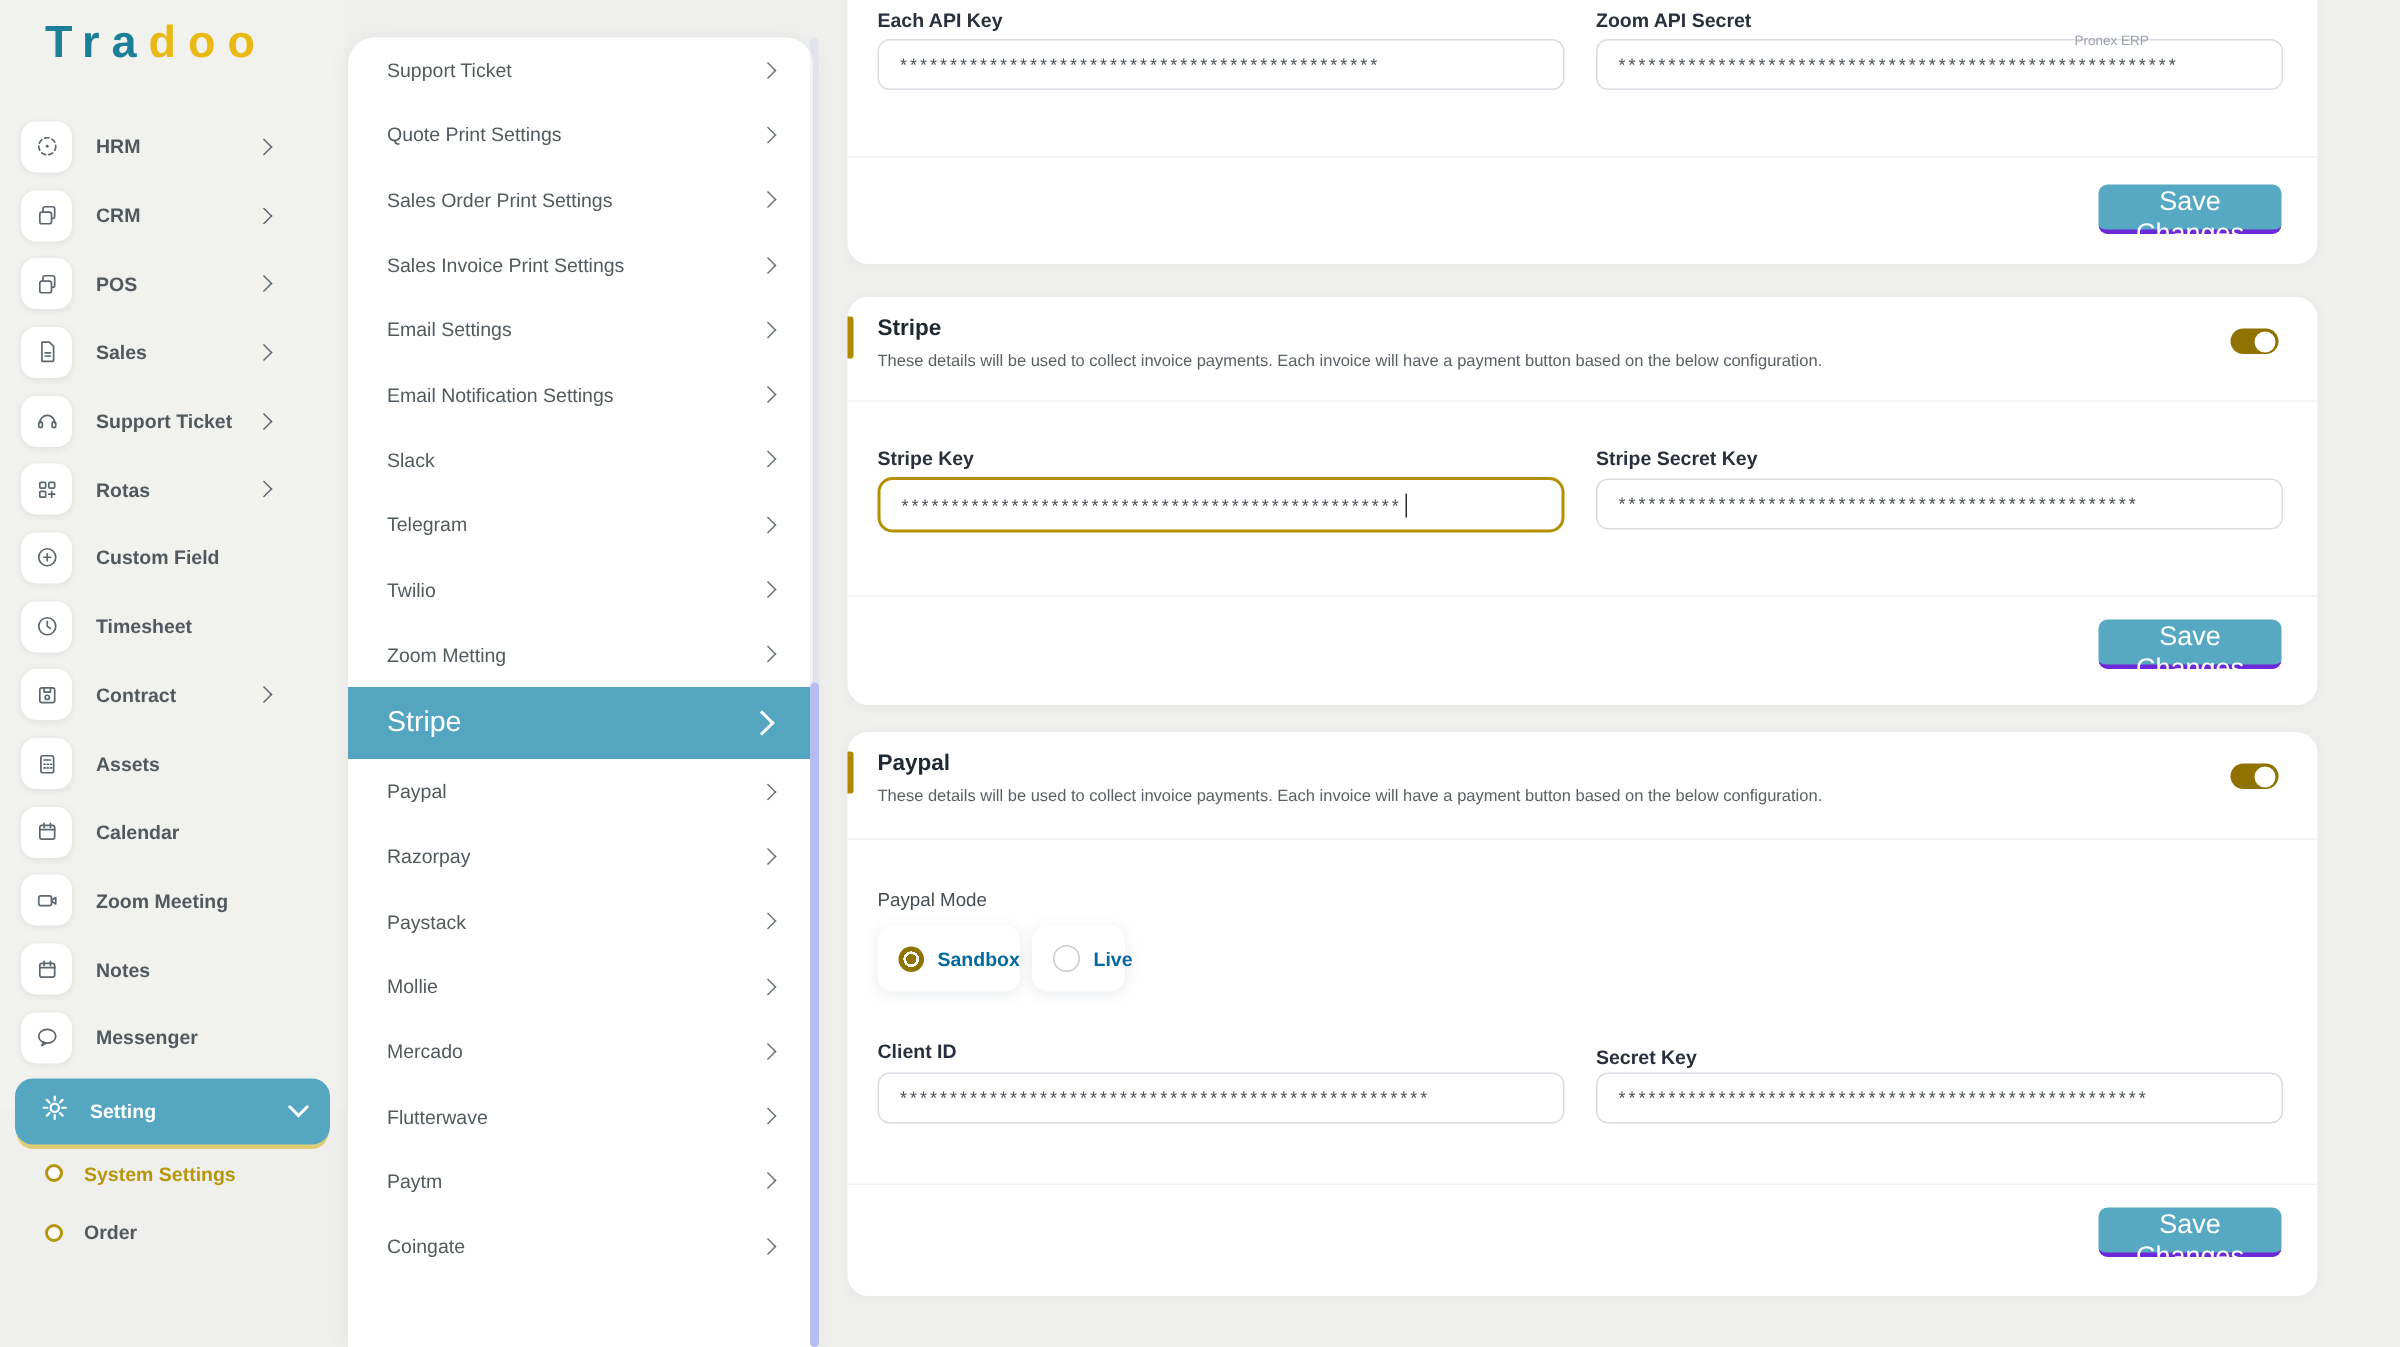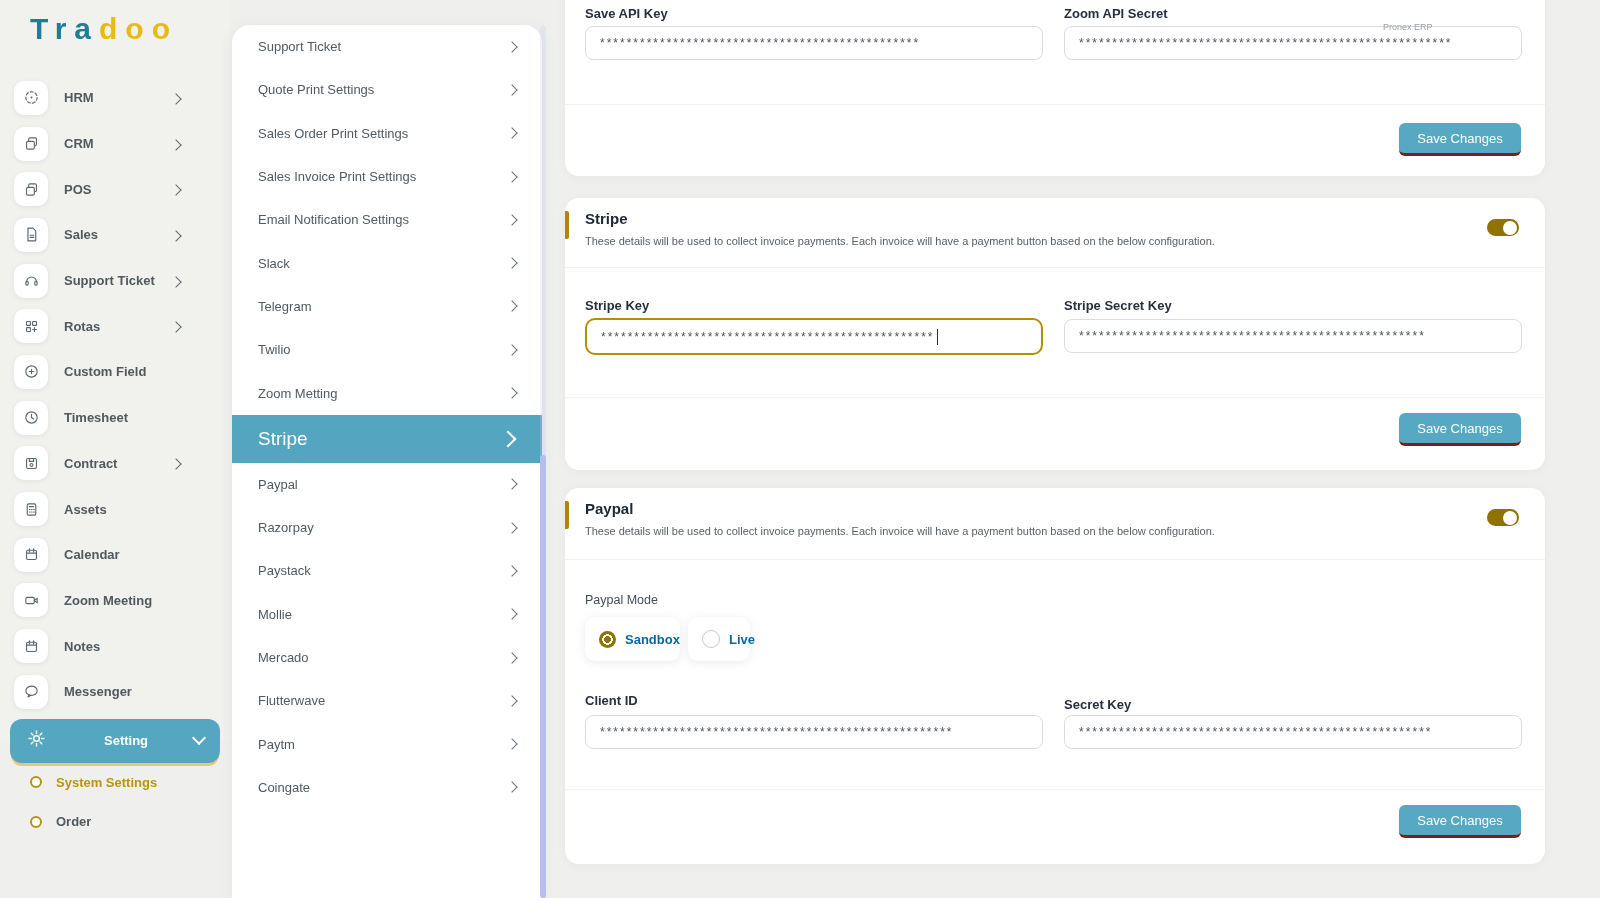--- a/index.html
+++ b/index.html
@@ -12,21 +12,21 @@
   .logo .p1{color:#1b7f98}.logo .p2{color:#e9ba16}
   .side-menu{position:absolute;left:0;top:75px;width:230px;}
   .srow{height:45.7px;display:flex;align-items:center;padding:0 14px;cursor:pointer;}
   .ibox{width:34px;height:34px;background:#fff;border-radius:10px;flex:0 0 34px;
         display:flex;align-items:center;justify-content:center;box-shadow:0 1px 4px rgba(120,130,140,.14);}
   .ibox svg{width:17px;height:17px;stroke:#5b6770;fill:none;stroke-width:1.6;stroke-linecap:round;stroke-linejoin:round;}
   .slabel{margin-left:16px;font-size:13px;font-weight:700;color:#51585e;}
   .schev{margin-left:auto;margin-right:36px;}
   .chev{display:inline-block;width:7px;height:7px;border-right:1.8px solid #5f6870;border-top:1.8px solid #5f6870;transform:rotate(45deg);}
   .setting-pill{margin:4px 10px 0;height:44px;background:#55a7c1;border-radius:12px;display:flex;align-items:center;
-        padding:0 16px;cursor:pointer;box-shadow:0 4px 0 -1px rgba(214,174,20,.55);gap:44px;}
+        padding:0 16px;cursor:pointer;box-shadow:0 4px 0 -1px rgba(214,174,20,.55);}
   .setting-pill svg{width:21px;height:21px;stroke:#fff;fill:none;stroke-width:1.7;stroke-linecap:round;}
   .setting-label{margin-left:13px;color:#fff;font-weight:700;font-size:13px;}
   .chev-down{margin-left:auto;width:8px;height:8px;border-right:2px solid #fff;border-bottom:2px solid #fff;
         transform:rotate(45deg);margin-top:-5px;}
   .subrow{height:39.3px;display:flex;align-items:center;padding-left:30px;cursor:pointer;}
   .bullet{width:8px;height:8px;border-radius:50%;border:2.5px solid #b3950f;background:#fff;}
   .sublabel{margin-left:14px;font-size:13px;font-weight:700;color:#51585e;}
   .sublabel.active{color:#b8960c;}
 
   
@@ -45,21 +45,21 @@
   #card-stripe{top:198px;height:272px;}
   #card-paypal{top:488px;height:376px;}
   .field-label{position:absolute;font-size:13px;font-weight:700;color:#27303c;}
   .inputbox{position:absolute;height:34px;background:#fff;border:1px solid #d9dce2;border-radius:8px;
         display:flex;align-items:center;padding:0 14px;font-size:12px;letter-spacing:2px;color:#4d545c;
         box-sizing:border-box;overflow:hidden;cursor:text;}
   .inputbox.focused{border:2px solid #b48f00;border-radius:10px;height:37px;}
   .caret{width:1.5px;height:16px;background:#2c2c2c;margin-left:2px;flex:0 0 1.5px;}
   .divider{position:absolute;left:0;width:100%;border-top:1px solid #f0f2f4;}
   .save{position:absolute;right:24px;width:122px;height:33px;background:#57a9c3;border:none;
-        border-bottom:3px solid #7f1d1d;border-radius:6px;color:#fff;font-size:13px;
+        border-bottom:3px solid #6d28d9;border-radius:6px;color:#fff;font-size:18px;
         font-family:"Liberation Sans",sans-serif;cursor:pointer;}
   .goldbar{position:absolute;left:0;top:13px;width:4px;height:28px;background:#b08800;border-radius:0 2px 2px 0;}
   .sec-title{position:absolute;left:20px;top:12px;font-size:15px;font-weight:700;color:#1e2833;}
   .sec-desc{position:absolute;left:20px;top:37px;font-size:11px;color:#5a6067;}
   .toggle{position:absolute;right:26px;top:21px;width:32px;height:17px;border-radius:9px;background:#8f7200;cursor:pointer;}
   .toggle::after{content:"";position:absolute;right:2px;top:1.5px;width:14px;height:14px;background:#fff;border-radius:50%;}
   .mode-label{position:absolute;left:20px;top:105px;font-size:12.5px;color:#454d57;}
   .mode-card{position:absolute;top:129px;height:44px;background:#fff;border-radius:10px;
         box-shadow:0 2px 10px rgba(100,110,130,.14);display:flex;align-items:center;padding:0 14px;
         box-sizing:border-box;cursor:pointer;font-size:13px;font-weight:600;color:#0369a1;}
@@ -260,20 +260,24 @@
       </div>
     <div class="prow">
         <span>Sales Order Print Settings</span>
         <i class="chev"></i>
       </div>
     <div class="prow">
         <span>Sales Invoice Print Settings</span>
         <i class="chev"></i>
       </div>
     <div class="prow">
+        <span>Email Settings</span>
+        <i class="chev"></i>
+      </div>
+    <div class="prow">
         <span>Email Notification Settings</span>
         <i class="chev"></i>
       </div>
     <div class="prow">
         <span>Slack</span>
         <i class="chev"></i>
       </div>
     <div class="prow">
         <span>Telegram</span>
         <i class="chev"></i>
@@ -320,21 +324,21 @@
       </div>
     <div class="prow">
         <span>Coingate</span>
         <i class="chev"></i>
       </div>
   </div>
   <div class="vtrack"></div>
   <div class="vthumb"></div>
 
   <div class="card" id="card-zoom">
-    <span class="field-label" style="left:20px;top:28px">Save API Key</span>
+    <span class="field-label" style="left:20px;top:28px">Each API Key</span>
     <div class="inputbox" style="left:20px;top:48px;width:458px">
         <span>************************************************</span>
       </div>
     <span class="field-label" style="left:499px;top:28px">Zoom API Secret</span>
     <div class="inputbox" style="left:499px;top:48px;width:458px">
         <span>********************************************************</span>
       </div>
     <div class="divider" style="top:126px"></div>
     <button class="save" style="top:145px">Save Changes</button>
   </div>

